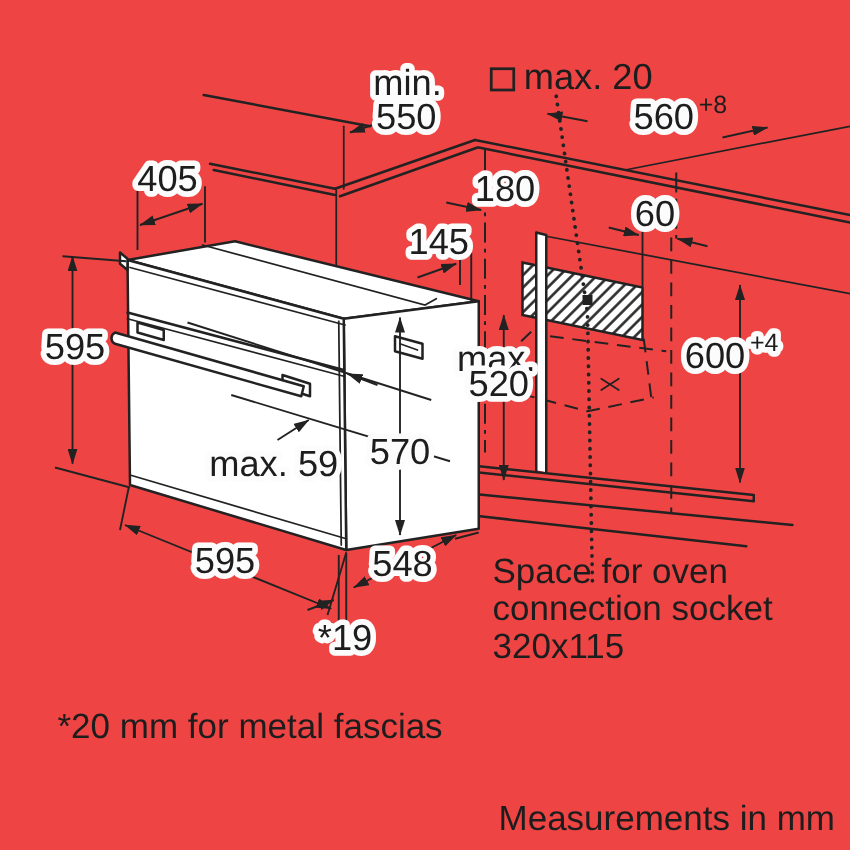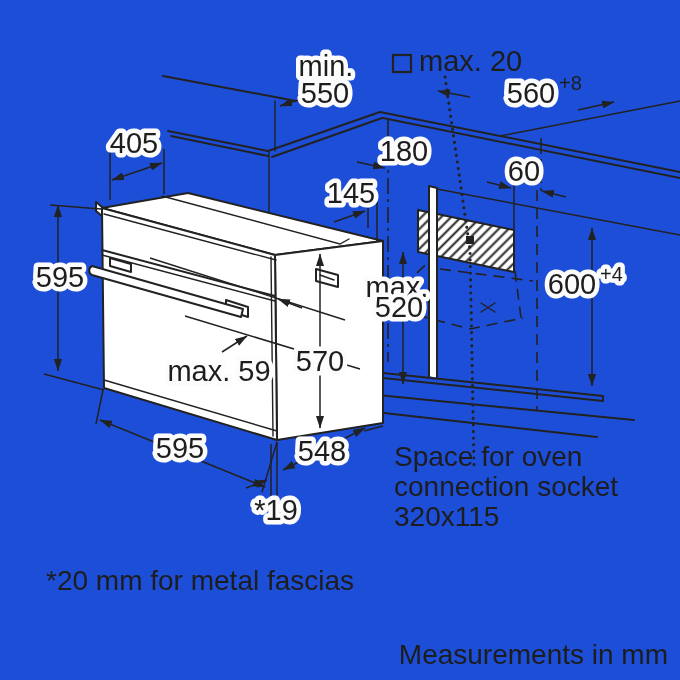--- a/index.html
+++ b/index.html
@@ -1,16 +1,16 @@
 <!DOCTYPE html>
 <html><head>
 <meta charset="utf-8">
 <style>
   html,body{margin:0;padding:0;background:#fcfcfc;}
-  .stage{position:relative;width:680px;height:680px;background:#1d4ed8;overflow:hidden;
+  .stage{position:relative;width:680px;height:680px;background:#ef4444;overflow:hidden;
          font-family:"Liberation Sans", sans-serif;}
   svg{display:block;}
   .ln{stroke:#222;stroke-width:2;fill:none;stroke-linecap:round;stroke-linejoin:round;}
   .thin{stroke:#222;stroke-width:1.4;fill:none;stroke-linecap:round;}
   .face{fill:#ffffff;stroke:#222;stroke-width:2;stroke-linejoin:round;}
   .wfill{fill:#ffffff;stroke:none;}
   .dash{stroke:#222;stroke-width:1.6;fill:none;stroke-dasharray:11 7;}
   .dashdot{stroke:#222;stroke-width:1.6;fill:none;stroke-dasharray:16 5 3 5;}
   .dot{stroke:#222;stroke-width:3;fill:none;stroke-dasharray:0.1 6.5;stroke-linecap:round;}
   .dim{stroke:#222;stroke-width:1.5;fill:none;}

